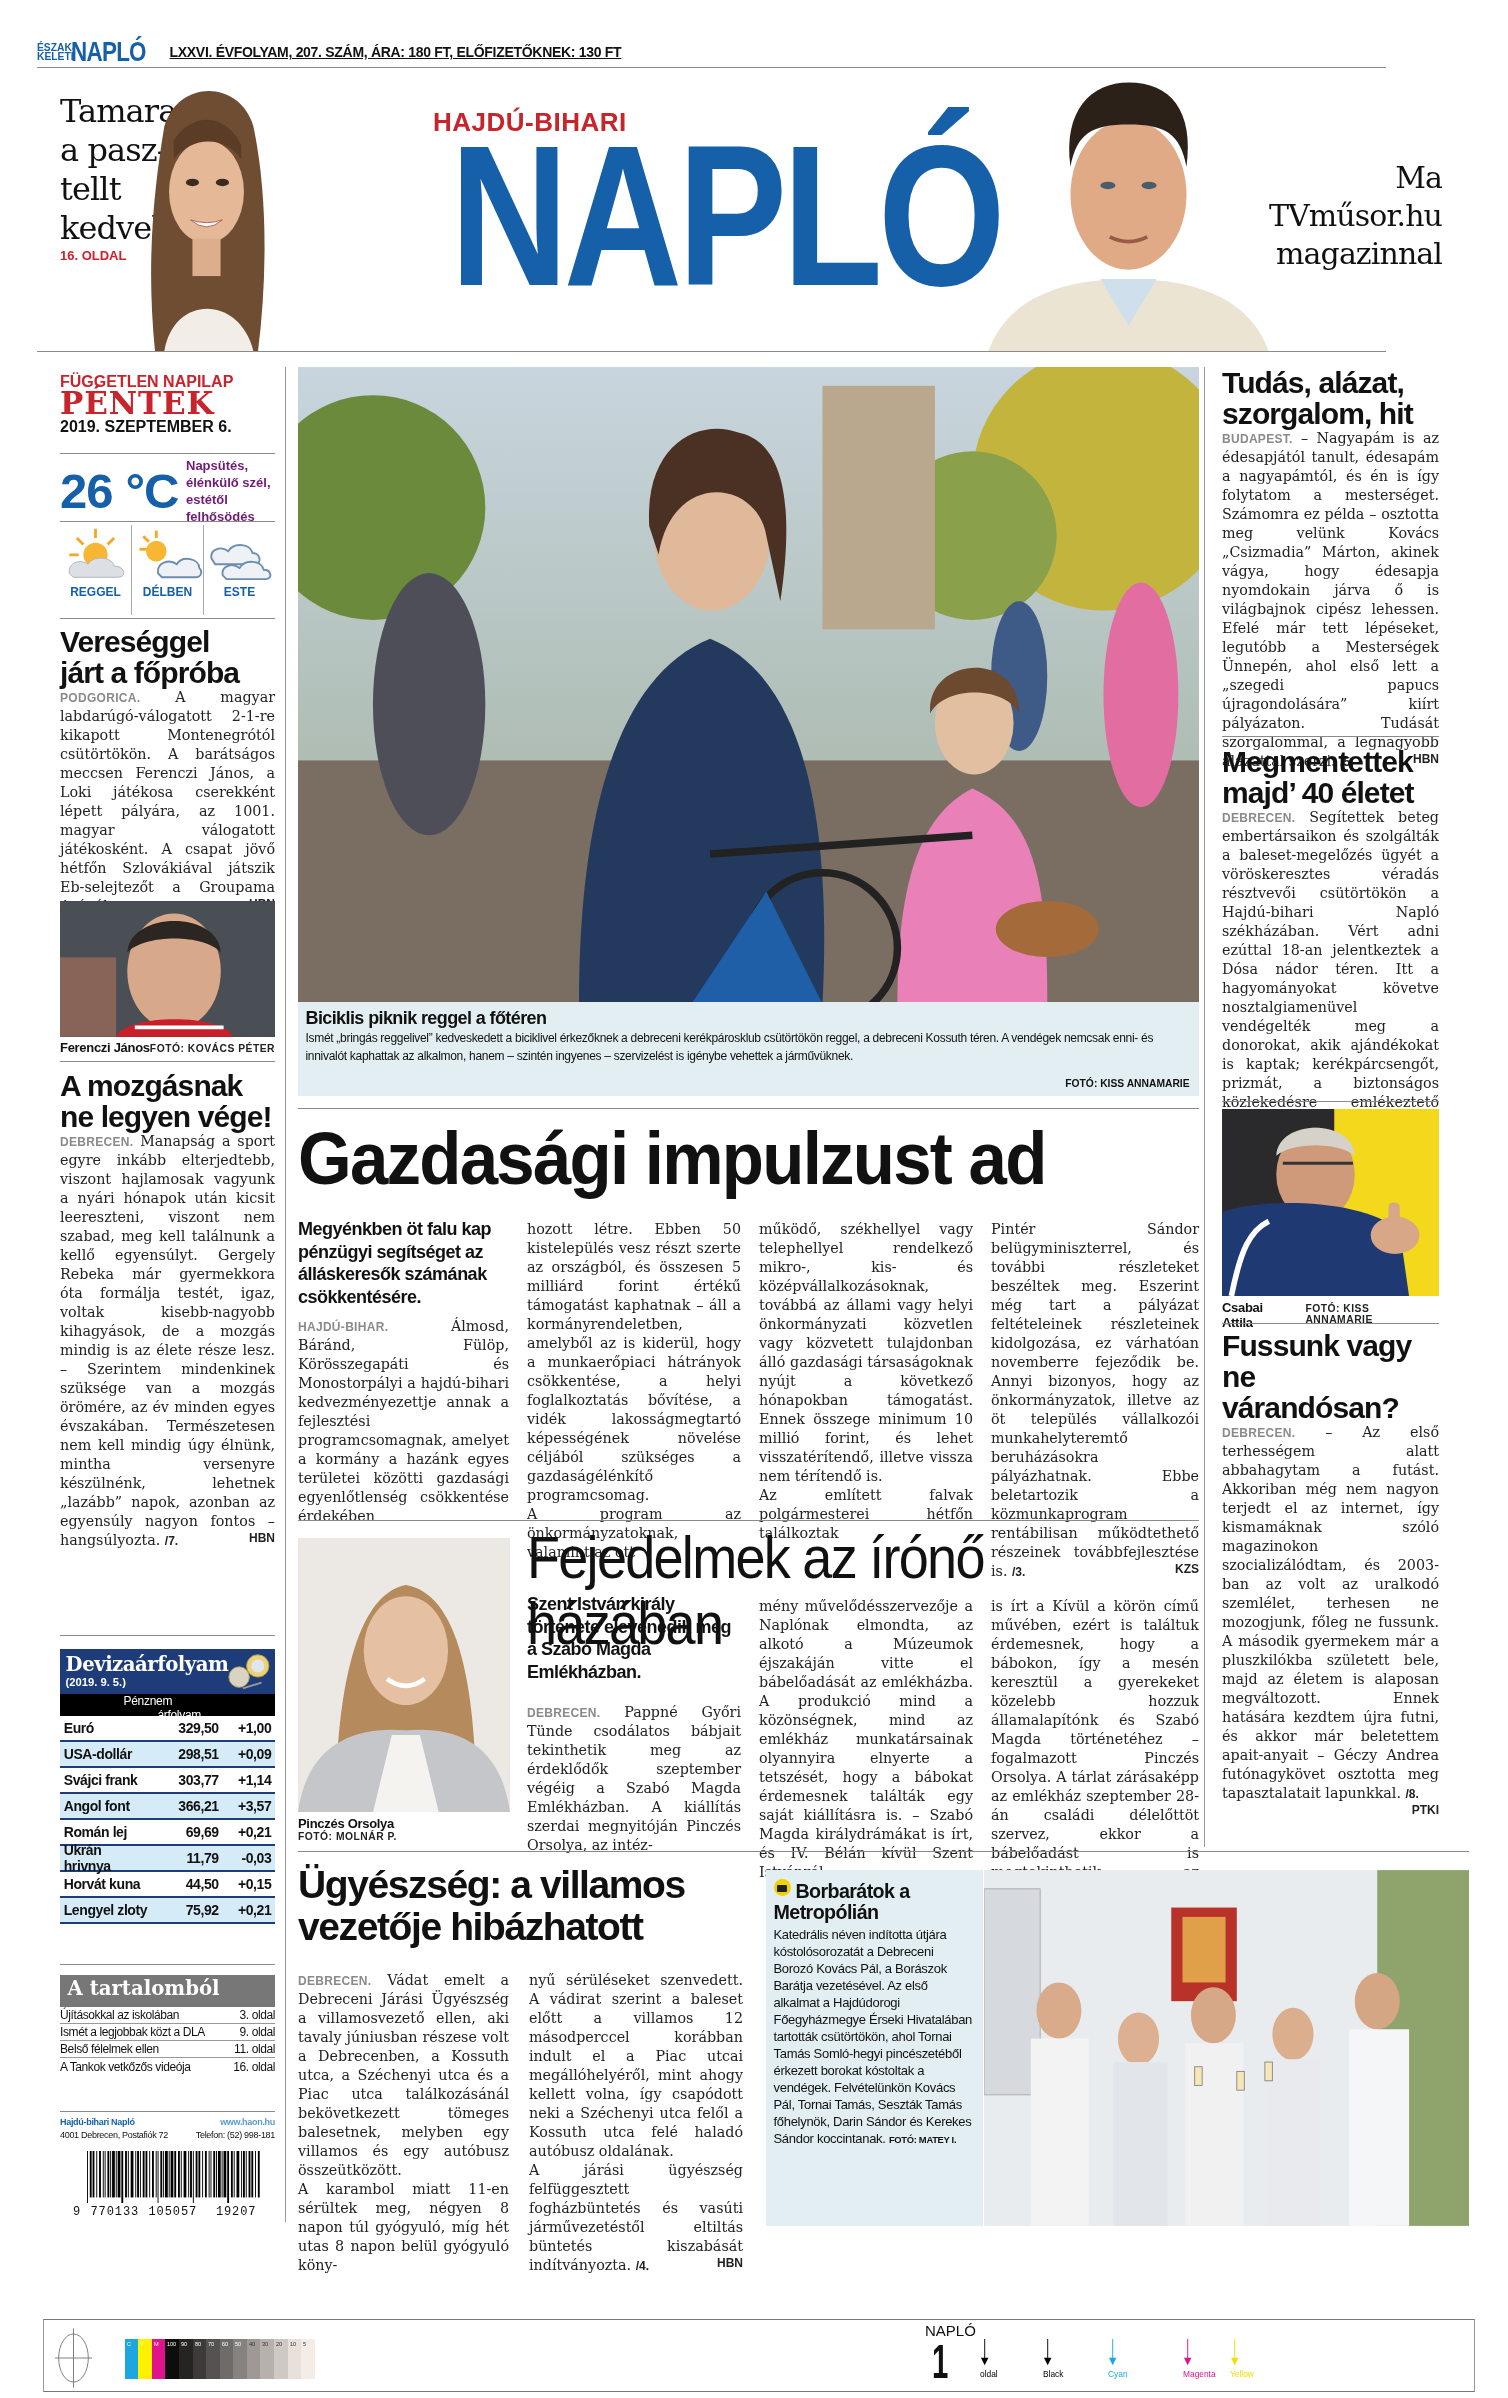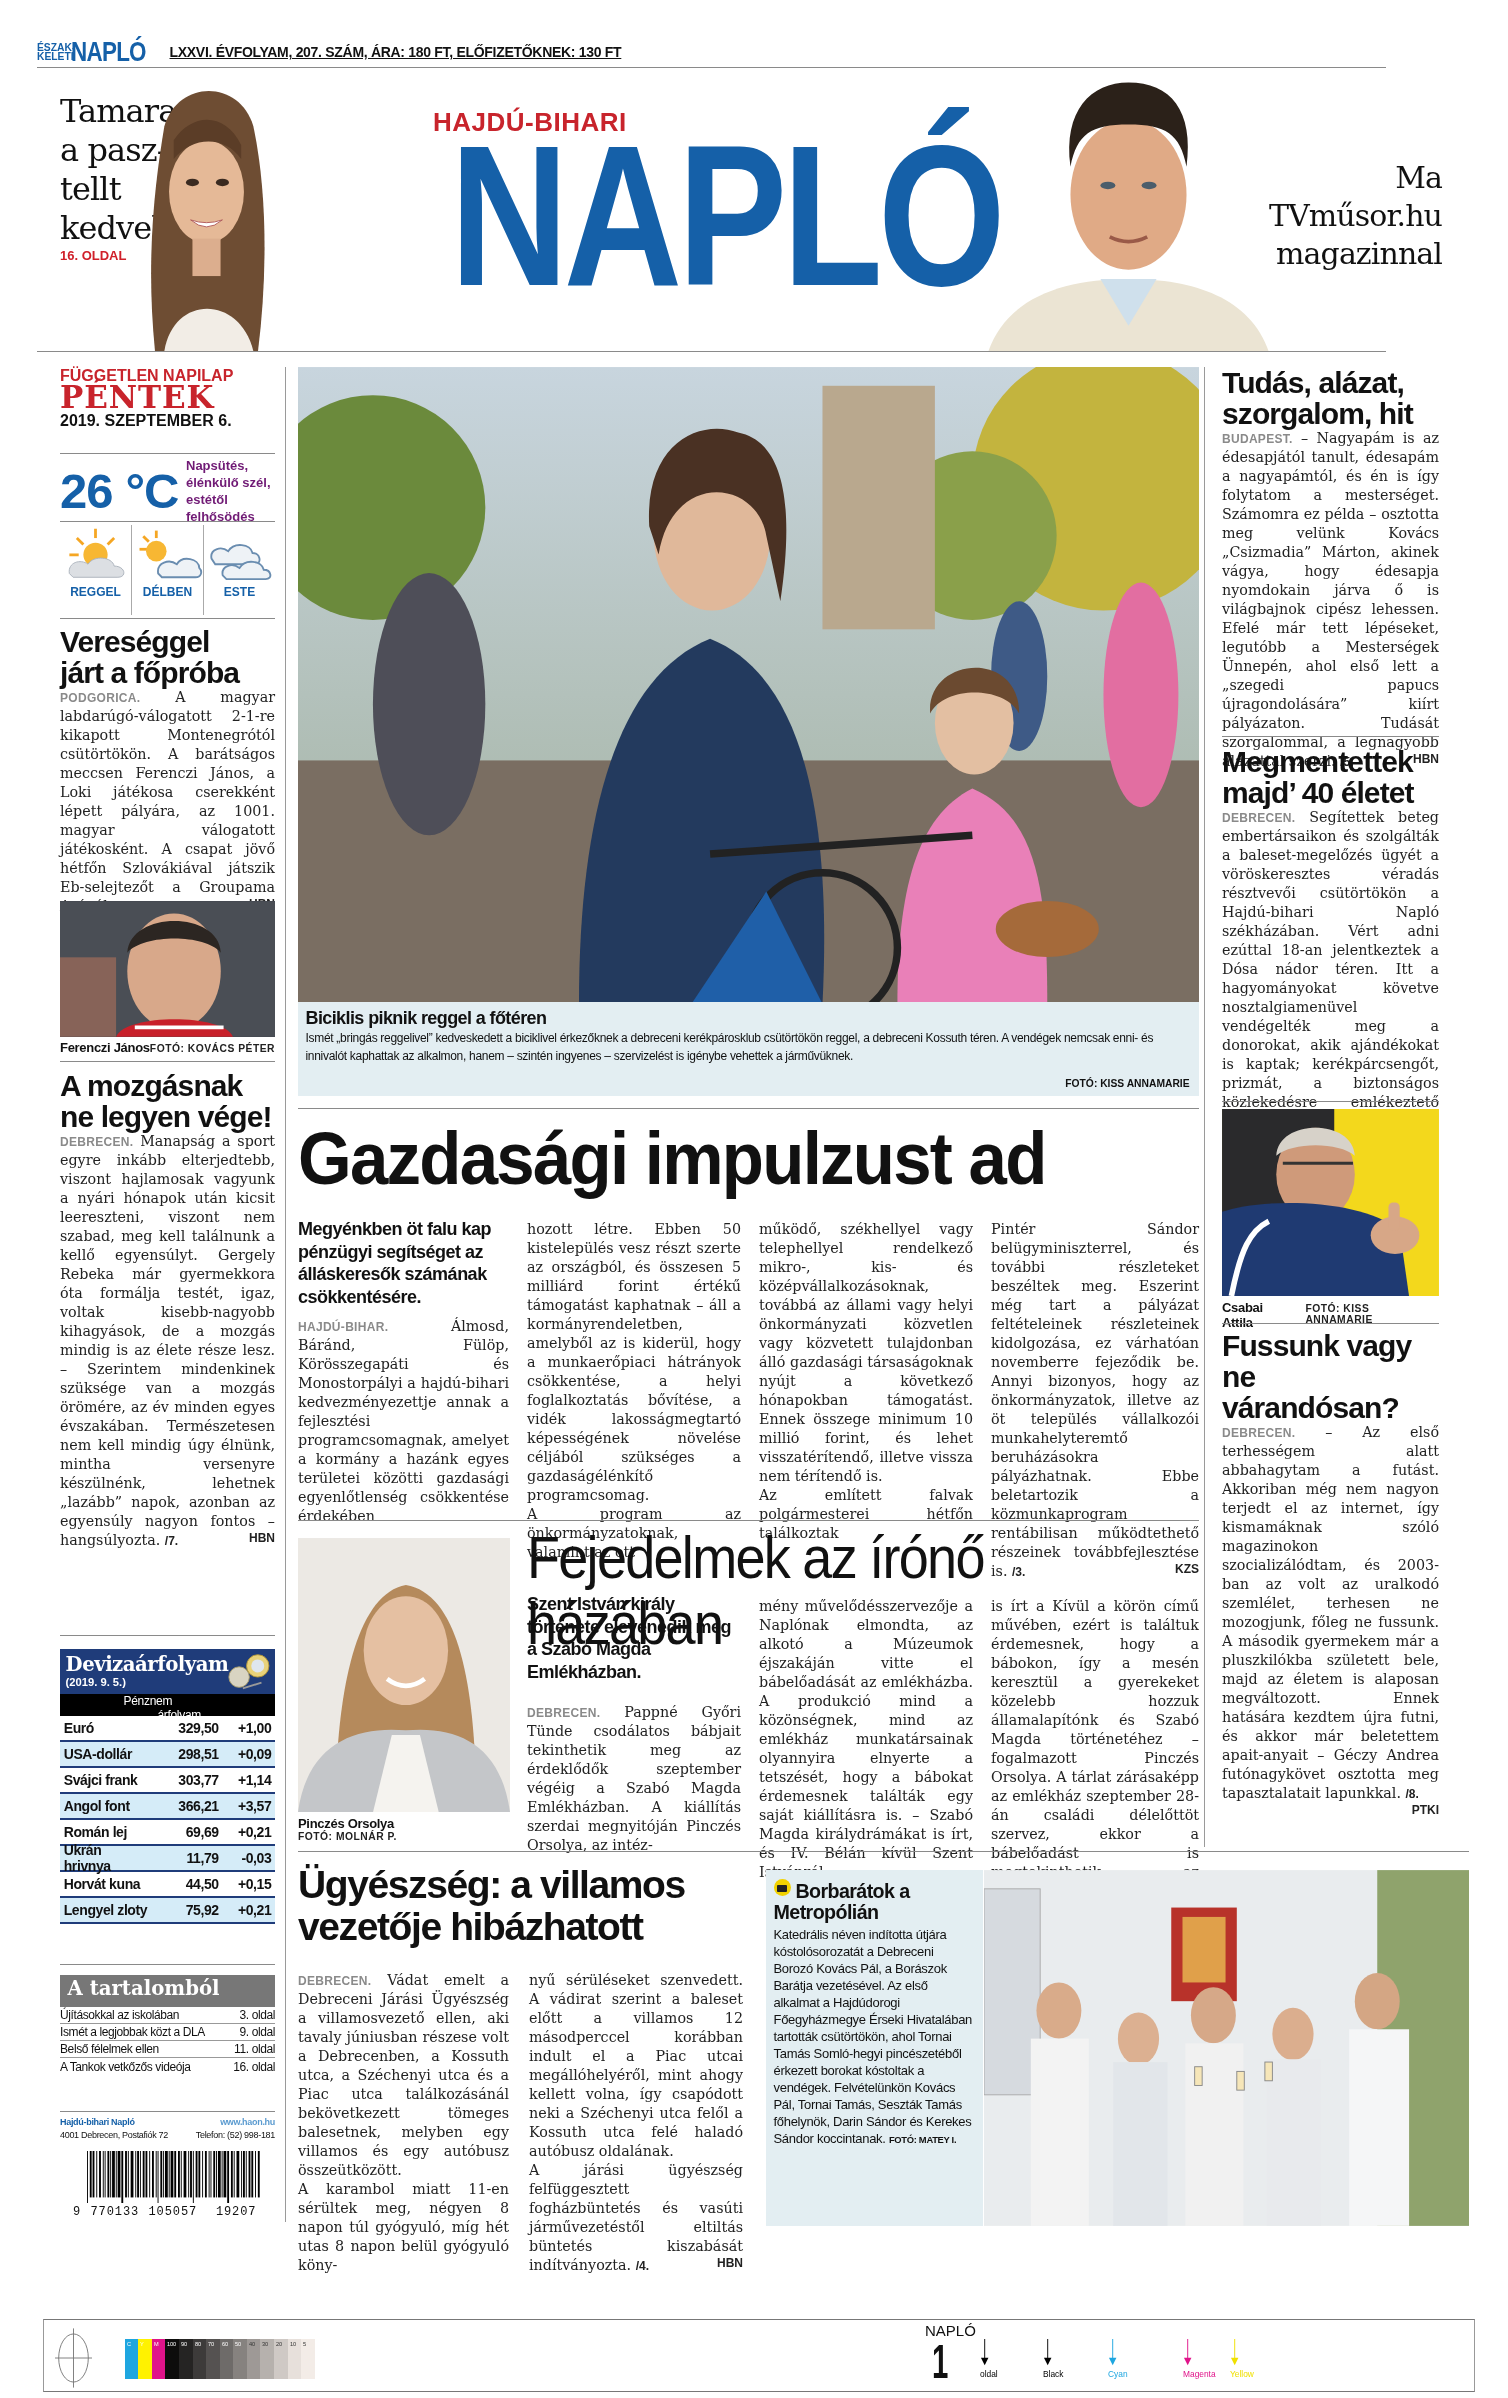--- a/index.html
+++ b/index.html
@@ -17,21 +17,21 @@
   #topstrip .issue { font: 700 14px "Liberation Sans", sans-serif; letter-spacing: -0.3px; margin-left: 18px; text-decoration: underline; }
 
   
   .teaser-left { left: 60px; top: 92px; width: 131px; font: 300 32px/39px "DejaVu Serif", serif; color: #111; letter-spacing: -0.9px; }
   .teaser-left .ref { font: 900 13px "Liberation Sans", sans-serif; color: #d0202a; letter-spacing: 0; }
   #masthead-sub { left: 433px; top: 107px; font: 700 26px "Liberation Sans", sans-serif; color: #c8242c; letter-spacing: 0.5px; }
   #masthead-title { left: 450px; top: 116px; font: 900 200px/200px "Liberation Sans", sans-serif; color: #1560a8; letter-spacing: -5.6px; transform: scaleX(0.82); transform-origin: left top; }
   .teaser-right { right: 66px; top: 159px; width: 187px; text-align: right; font: 300 30px/38px "DejaVu Serif", serif; letter-spacing: -0.9px; }
 
   
-  .kicker-red { color: #c8242c; font: 900 16px "Liberation Sans", sans-serif; }
+  .kicker-red { color: #c8242c; font: 900 16px "Liberation Sans", sans-serif; margin-top: 6px; }
   .day { color: #c8242c; font: 900 31px "DejaVu Serif", serif; letter-spacing: 0.9px; }
   .date { font: 900 16px "Liberation Sans", sans-serif; }
   .temp { color: #1560a8; font: 900 49px "Liberation Sans", sans-serif; letter-spacing: -0.9px; }
   .wdesc { color: #701a75; font: 700 13px/17px "Liberation Sans", sans-serif; }
   .wlabel { color: #1560a8; font: 900 12px "Liberation Sans", sans-serif; text-align: center; }
   .head { font: 900 30px/31px "Liberation Sans", sans-serif; letter-spacing: -0.9px; color: #111; }
   .body { font: 400 14.3px/19px "DejaVu Serif", serif; text-align: justify; hyphens: manual; color: #222; }
   .dateline { font: 900 12px "Liberation Sans", sans-serif; color: #8a8a8a; letter-spacing: 0.3px; }
   .sig { font: 900 12px "Liberation Sans", sans-serif; float: right; }
   .ref-inline { font: 900 12px "Liberation Sans", sans-serif; }

